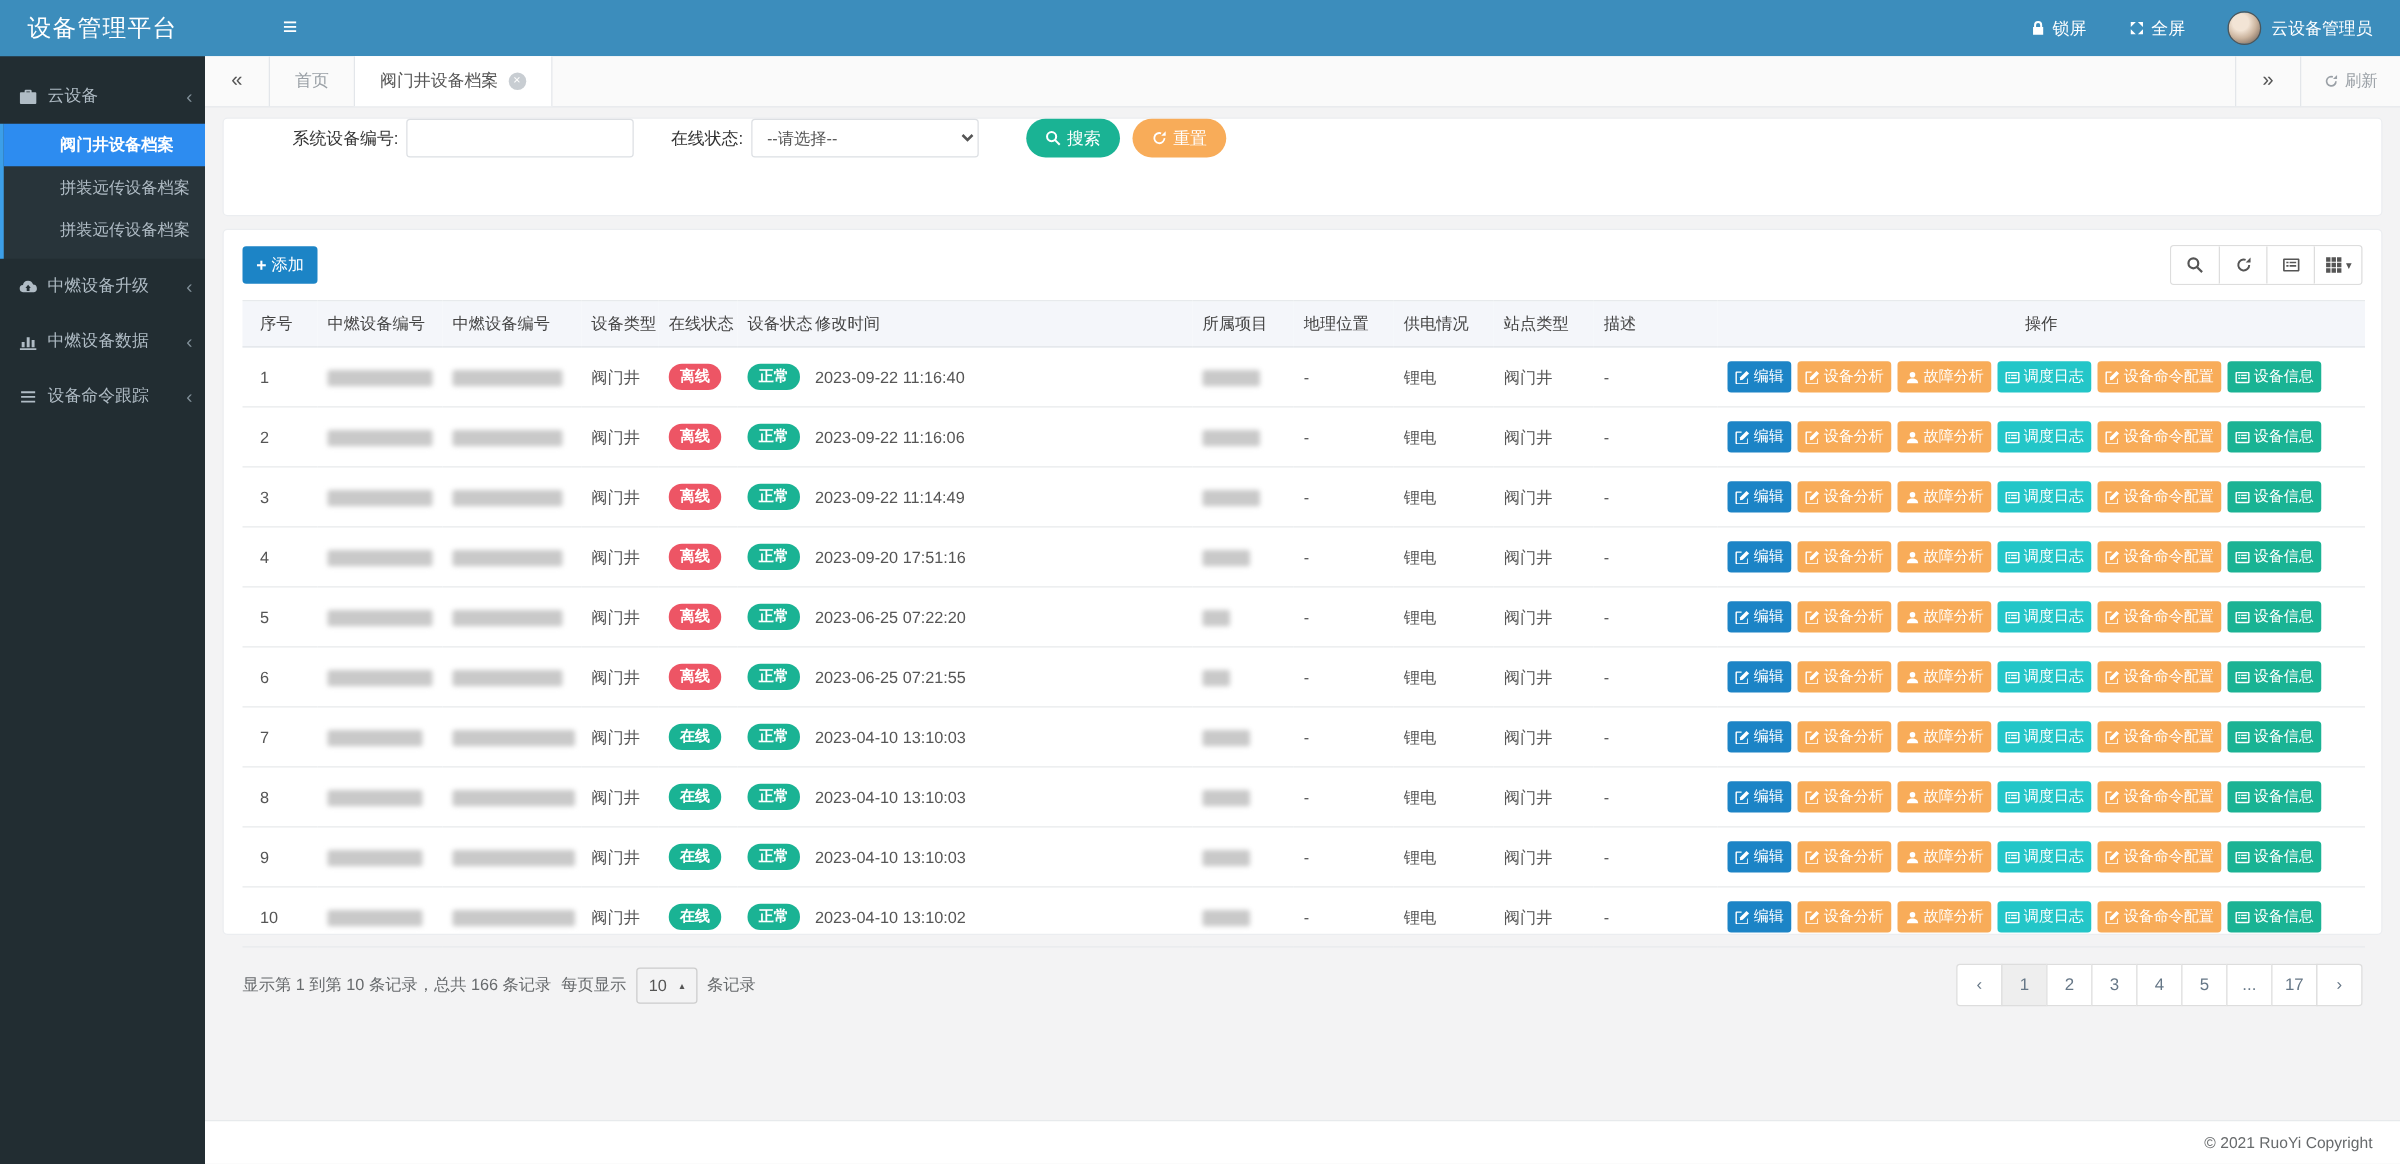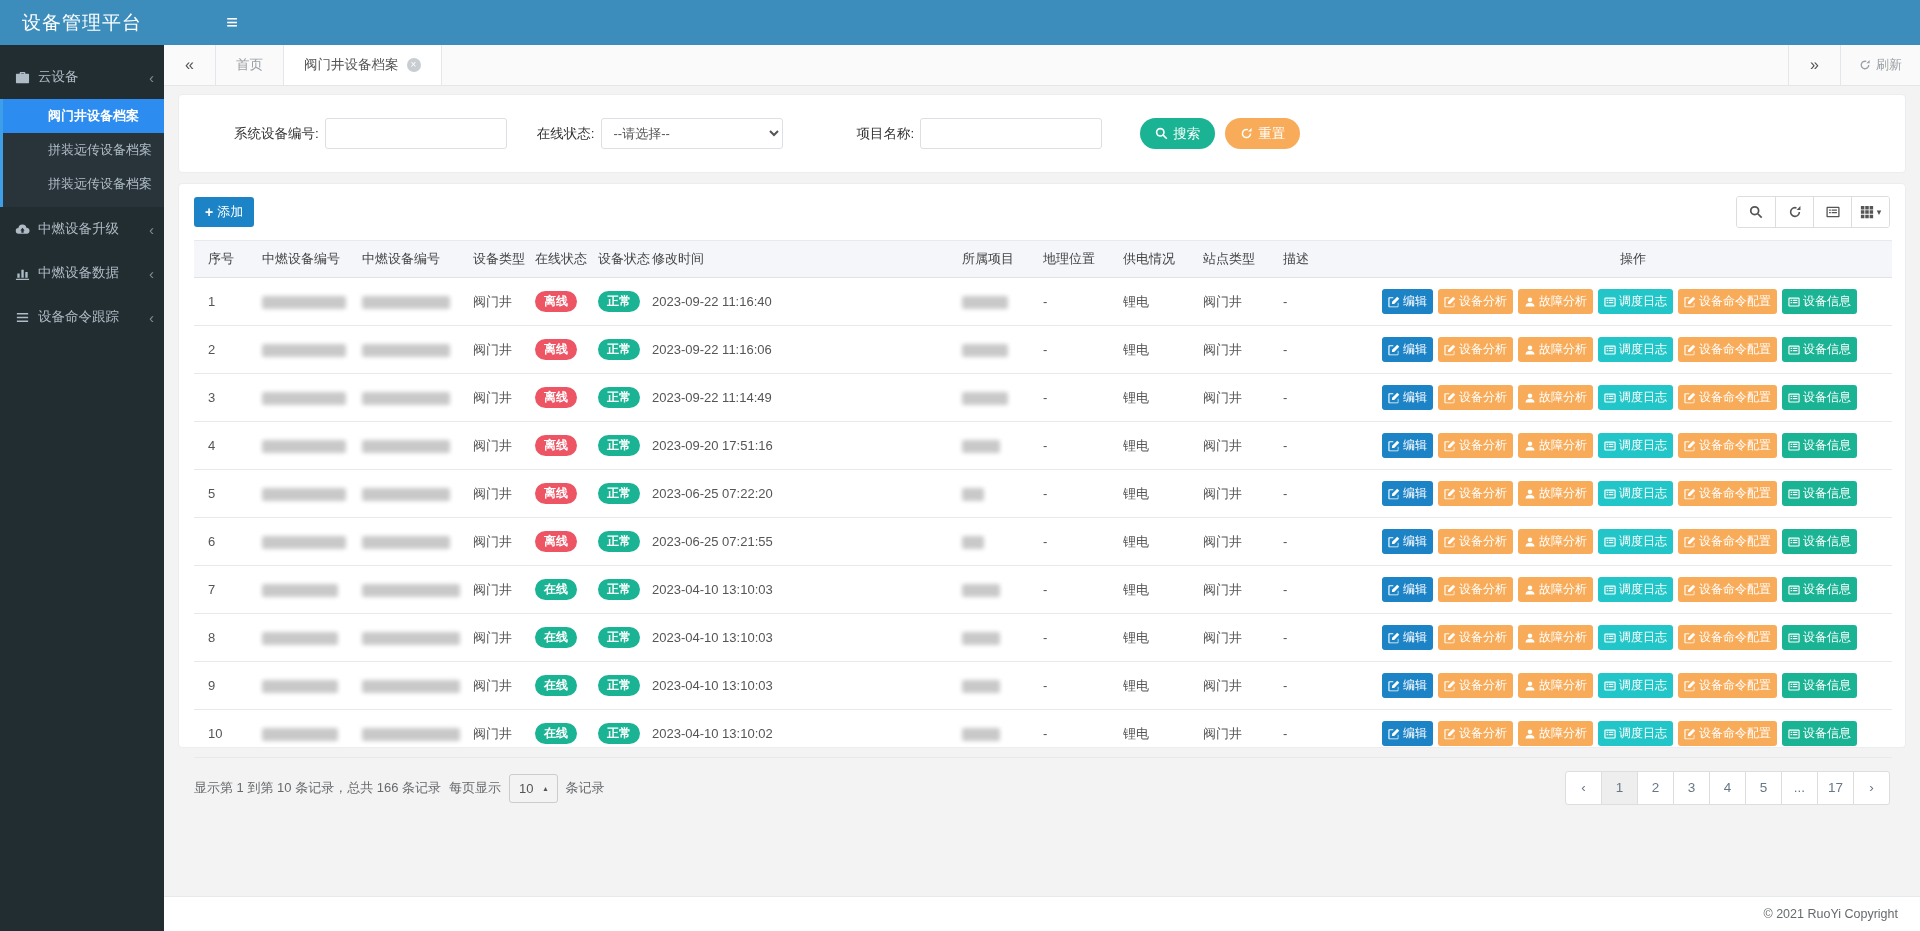--- a/index.html
+++ b/index.html
@@ -55,21 +55,21 @@
   .tab.active { background: #fff; border-left: 1px solid #e3e6ea; border-right: 1px solid #e3e6ea; color: #555; }
   .tclose { margin-left: 8px; width: 14px; height: 14px; border-radius: 50%; background: #c8cdd2; color: #fff; font-size: 10px; line-height: 14px; text-align: center; cursor: pointer; }
   .tab-right { margin-left: auto; display: flex; align-items: stretch; }
   .refresh-tab { display: flex; align-items: center; padding: 0 18px; color: #9aa0a6; border-left: 1px solid #e3e6ea; cursor: pointer; font-size: 13px; }
   .refresh-tab .icon { width: 12px; height: 12px; margin-right: 5px; }
 
   
   .content { padding: 8px 14px 0; height: 810px; overflow: hidden; }
   .panel { background: #fff; border: 1px solid #ebedf0; border-radius: 4px; }
 
-  .spanel { height: 79px; display: flex; align-items: center; padding-left: 55px; margin-bottom: 10px; }
+  .spanel { height: 79px; display: flex; align-items: flex-start; padding-left: 55px; margin-bottom: 10px; }
   .fgroup { display: flex; align-items: center; margin-right: 30px; }
   .fgroup label { font-size: 13.5px; color: #333; margin-right: 6px; white-space: nowrap; }
   .fgroup input, .fgroup select { width: 182px; height: 31px; border: 1px solid #dcdfe3; border-radius: 3px; padding: 0 8px; font-size: 13px; color: #555; background: #fff; outline: none; }
   .fgroup.gap-lg { margin-left: 44px; }
   .btn-pill { display: inline-flex; align-items: center; height: 31px; padding: 0 15px; border: none; border-radius: 16px; color: #fff; font-size: 13.5px; cursor: pointer; }
   .btn-pill .icon { width: 13px; height: 13px; margin-right: 5px; color: #fff; }
   .btn-search { background: #1ab394; margin-left: 8px; }
   .btn-reset { background: #f8ac59; margin-left: 10px; }
 
   .tpanel { height: 565px; padding: 12px 15px 0; }
@@ -155,20 +155,42 @@
         <span class="chev">‹</span>
       </li>
     </ul>
 </aside>
 
 <div class="main">
   <header class="topbar">
     <div class="hamburger">
       <span>≡</span>
     </div>
+    <div class="top-right">
+      <div class="top-item">
+        <span class="icon">
+            <svg viewBox="0 0 16 16" fill="currentColor">
+              <path d="M12 7V5a4 4 0 0 0-8 0v2H3v7.5h10V7zM6 5a2 2 0 0 1 4 0v2H6z"></path>
+            </svg>
+          </span>
+        <span>锁屏</span>
+      </div>
+      <div class="top-item">
+        <span class="icon">
+            <svg viewBox="0 0 16 16" fill="currentColor">
+              <path d="M2 2h5L2 7zM14 2v5L9 2zM14 14H9l5-5zM2 14V9l5 5z"></path>
+            </svg>
+          </span>
+        <span>全屏</span>
+      </div>
+      <div class="top-user">
+        <div class="avatar sm"></div>
+        <span>云设备管理员</span>
+      </div>
+    </div>
   </header>
 
   <div class="tabbar">
     <div class="tab-nav left">«</div>
     <div class="tab">
       <span>首页</span>
     </div>
     <div class="tab active">
       <span>阀门井设备档案</span>
       <span class="tclose">×</span>
@@ -191,24 +213,20 @@
     <div class="panel spanel">
       <div class="fgroup">
         <label>系统设备编号:</label>
         <input type="text" style="">
       </div>
       <div class="fgroup">
         <label>在线状态:</label>
         <select>
           <option>--请选择--</option>
         </select>
-      </div>
-      <div class="fgroup gap-lg">
-        <label>项目名称:</label>
-        <input type="text" style="">
       </div>
       <button class="btn-pill btn-search">
         <span class="icon">
             <svg viewBox="0 0 16 16" fill="none" stroke="currentColor" stroke-width="2">
               <circle cx="6.5" cy="6.5" r="4.5"></circle>
               <path d="M10 10l4.5 4.5"></path>
             </svg>
           </span>
         <span>搜索</span>
       </button>

